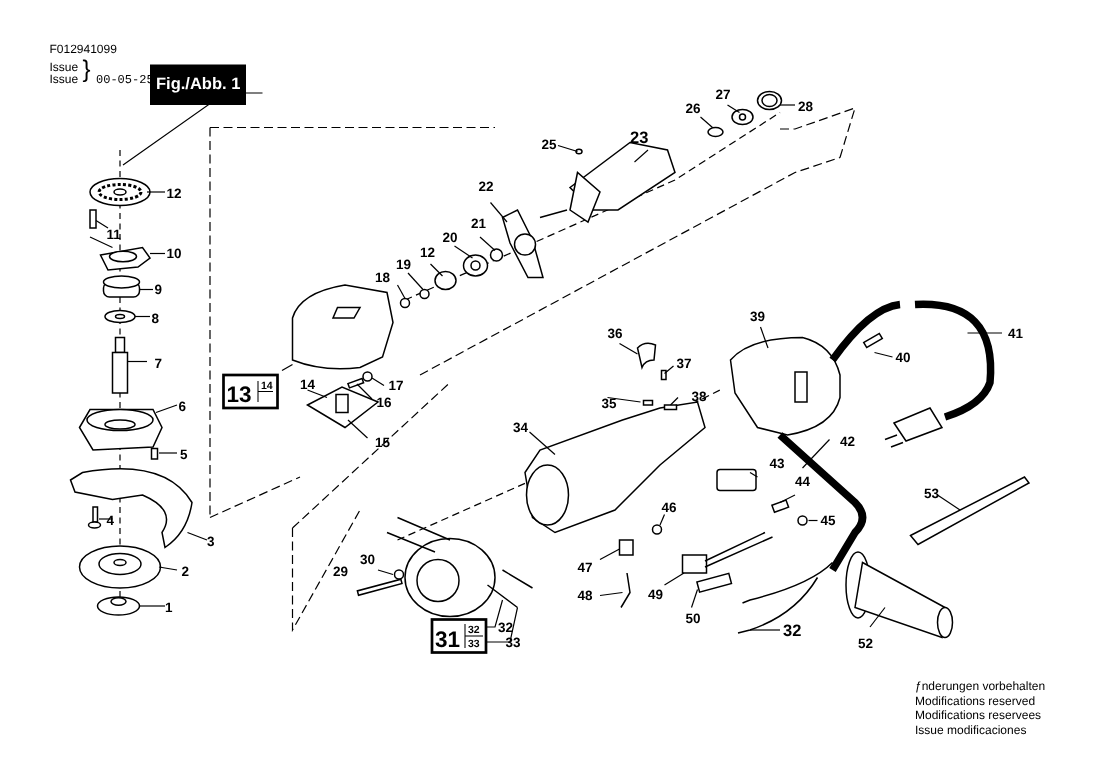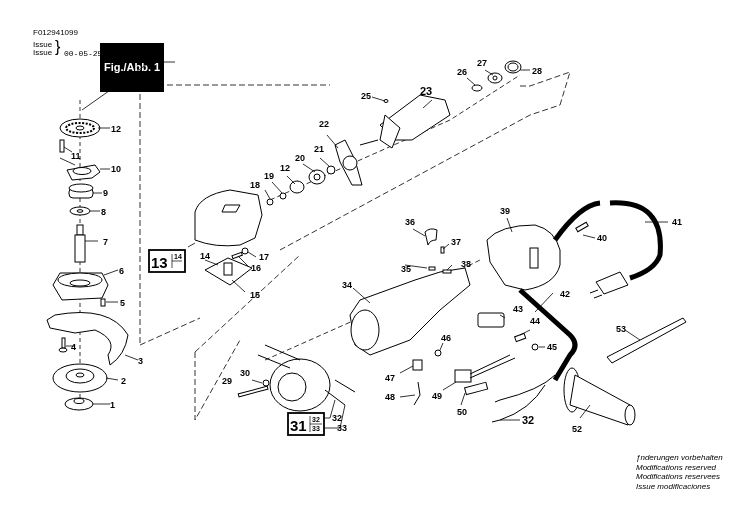--- a/index.html
+++ b/index.html
@@ -1,22 +1,22 @@
 <!DOCTYPE html>
 <html><head>
 <meta charset="utf-8">
 <style>
   html,body{margin:0;padding:0;background:#fff;}
   body{width:730px;height:516px;position:relative;overflow:hidden;font-family:"Liberation Sans",sans-serif;color:#000;}
   .docno{position:absolute;left:33px;top:28px;font-size:8px;}
   .stand{position:absolute;left:33px;top:41px;font-size:8px;line-height:8px;}
   .brace{position:absolute;left:55px;top:39px;font-size:16px;line-height:16px;}
   .date{position:absolute;left:64px;top:49px;font-size:8px;font-family:Liberation Mono, monospace;}
-  .fig{position:absolute;left:100px;top:43px;background:#000;color:#fff;font-weight:bold;font-size:11px;padding:18px 4px;line-height:13px;}
-  .notes{position:absolute;left:636px;top:453px;font-size:8px;line-height:9.5px;font-style:italic;}
+  .fig{position:absolute;left:100px;top:43px;background:#000;color:#fff;font-weight:bold;font-size:11px;padding:7px 4px;line-height:13px;}
+  .notes{position:absolute;left:610px;top:453px;font-size:8px;line-height:9.5px;}
   svg{position:absolute;left:0;top:0;}
   .lbl{font-family:"Liberation Sans",sans-serif;font-size:9px;font-weight:bold;}
   .lbl-lg{font-family:"Liberation Sans",sans-serif;font-size:11px;font-weight:bold;}
   .box-big{font-family:"Liberation Sans",sans-serif;font-size:15px;font-weight:bold;}
   .box-sm{font-family:"Liberation Sans",sans-serif;font-size:7px;font-weight:bold;}
 </style>
 </head>
 <body>
 
 <div class="docno">F012941099</div>

